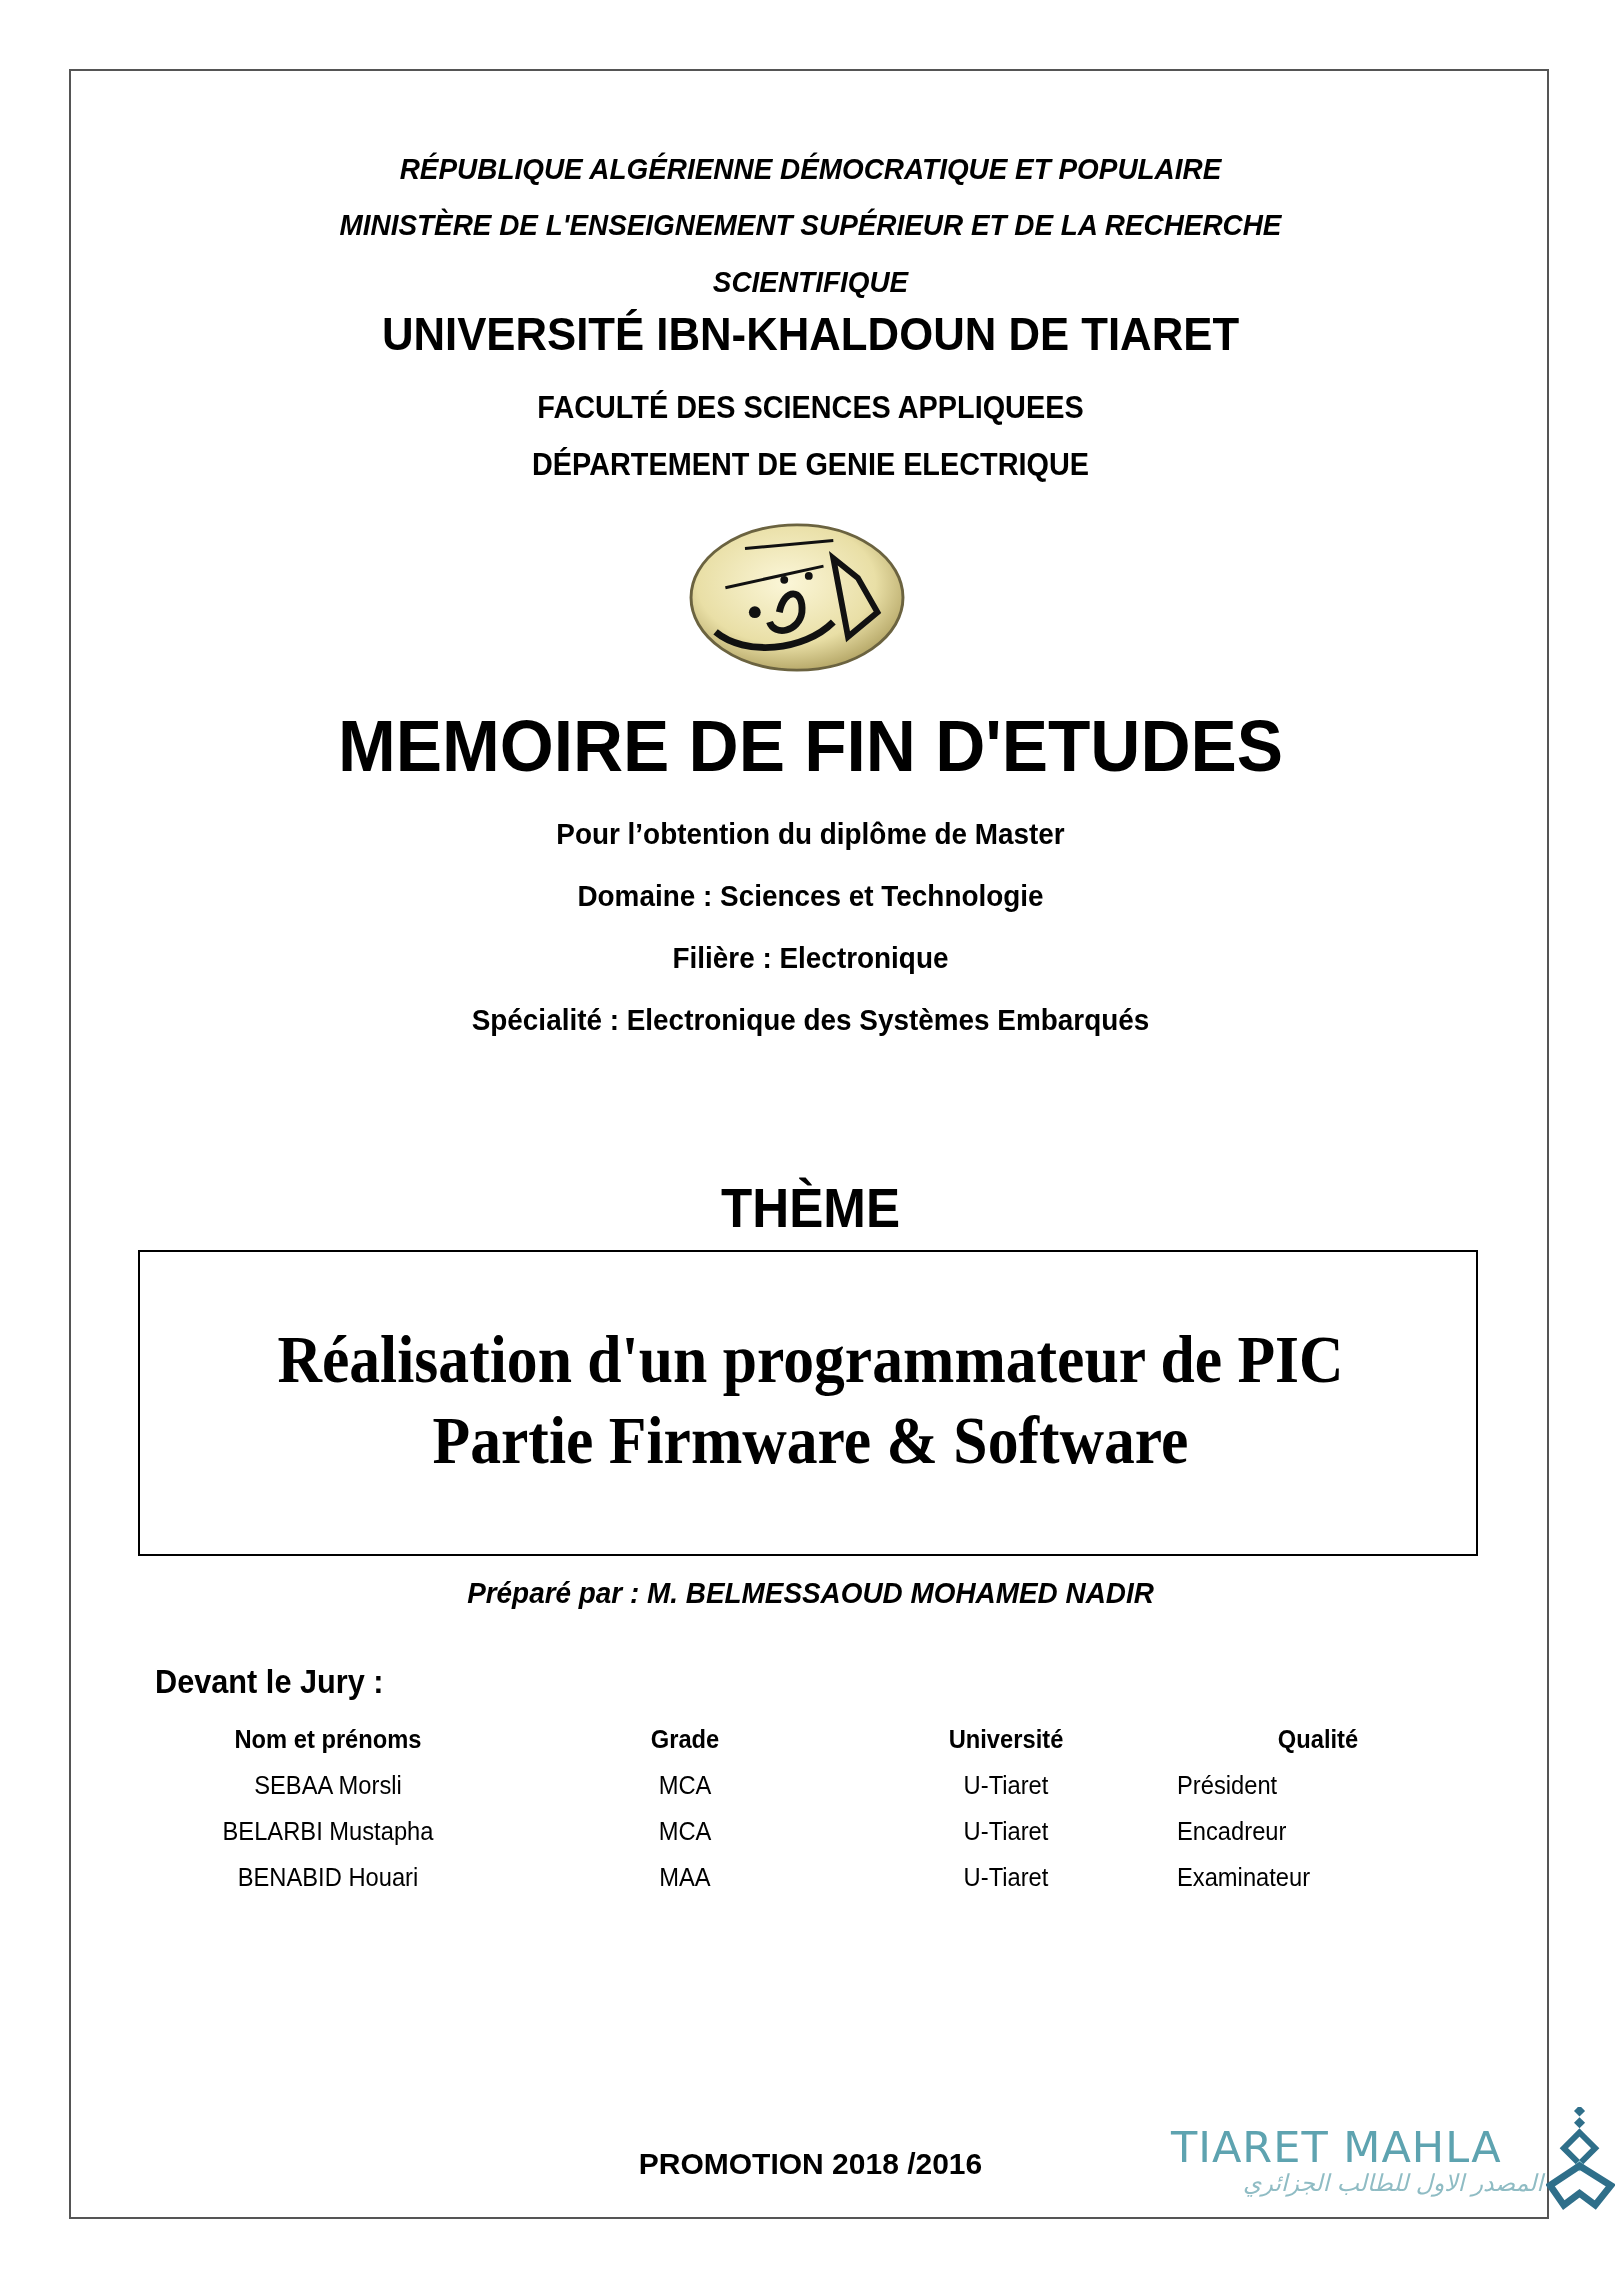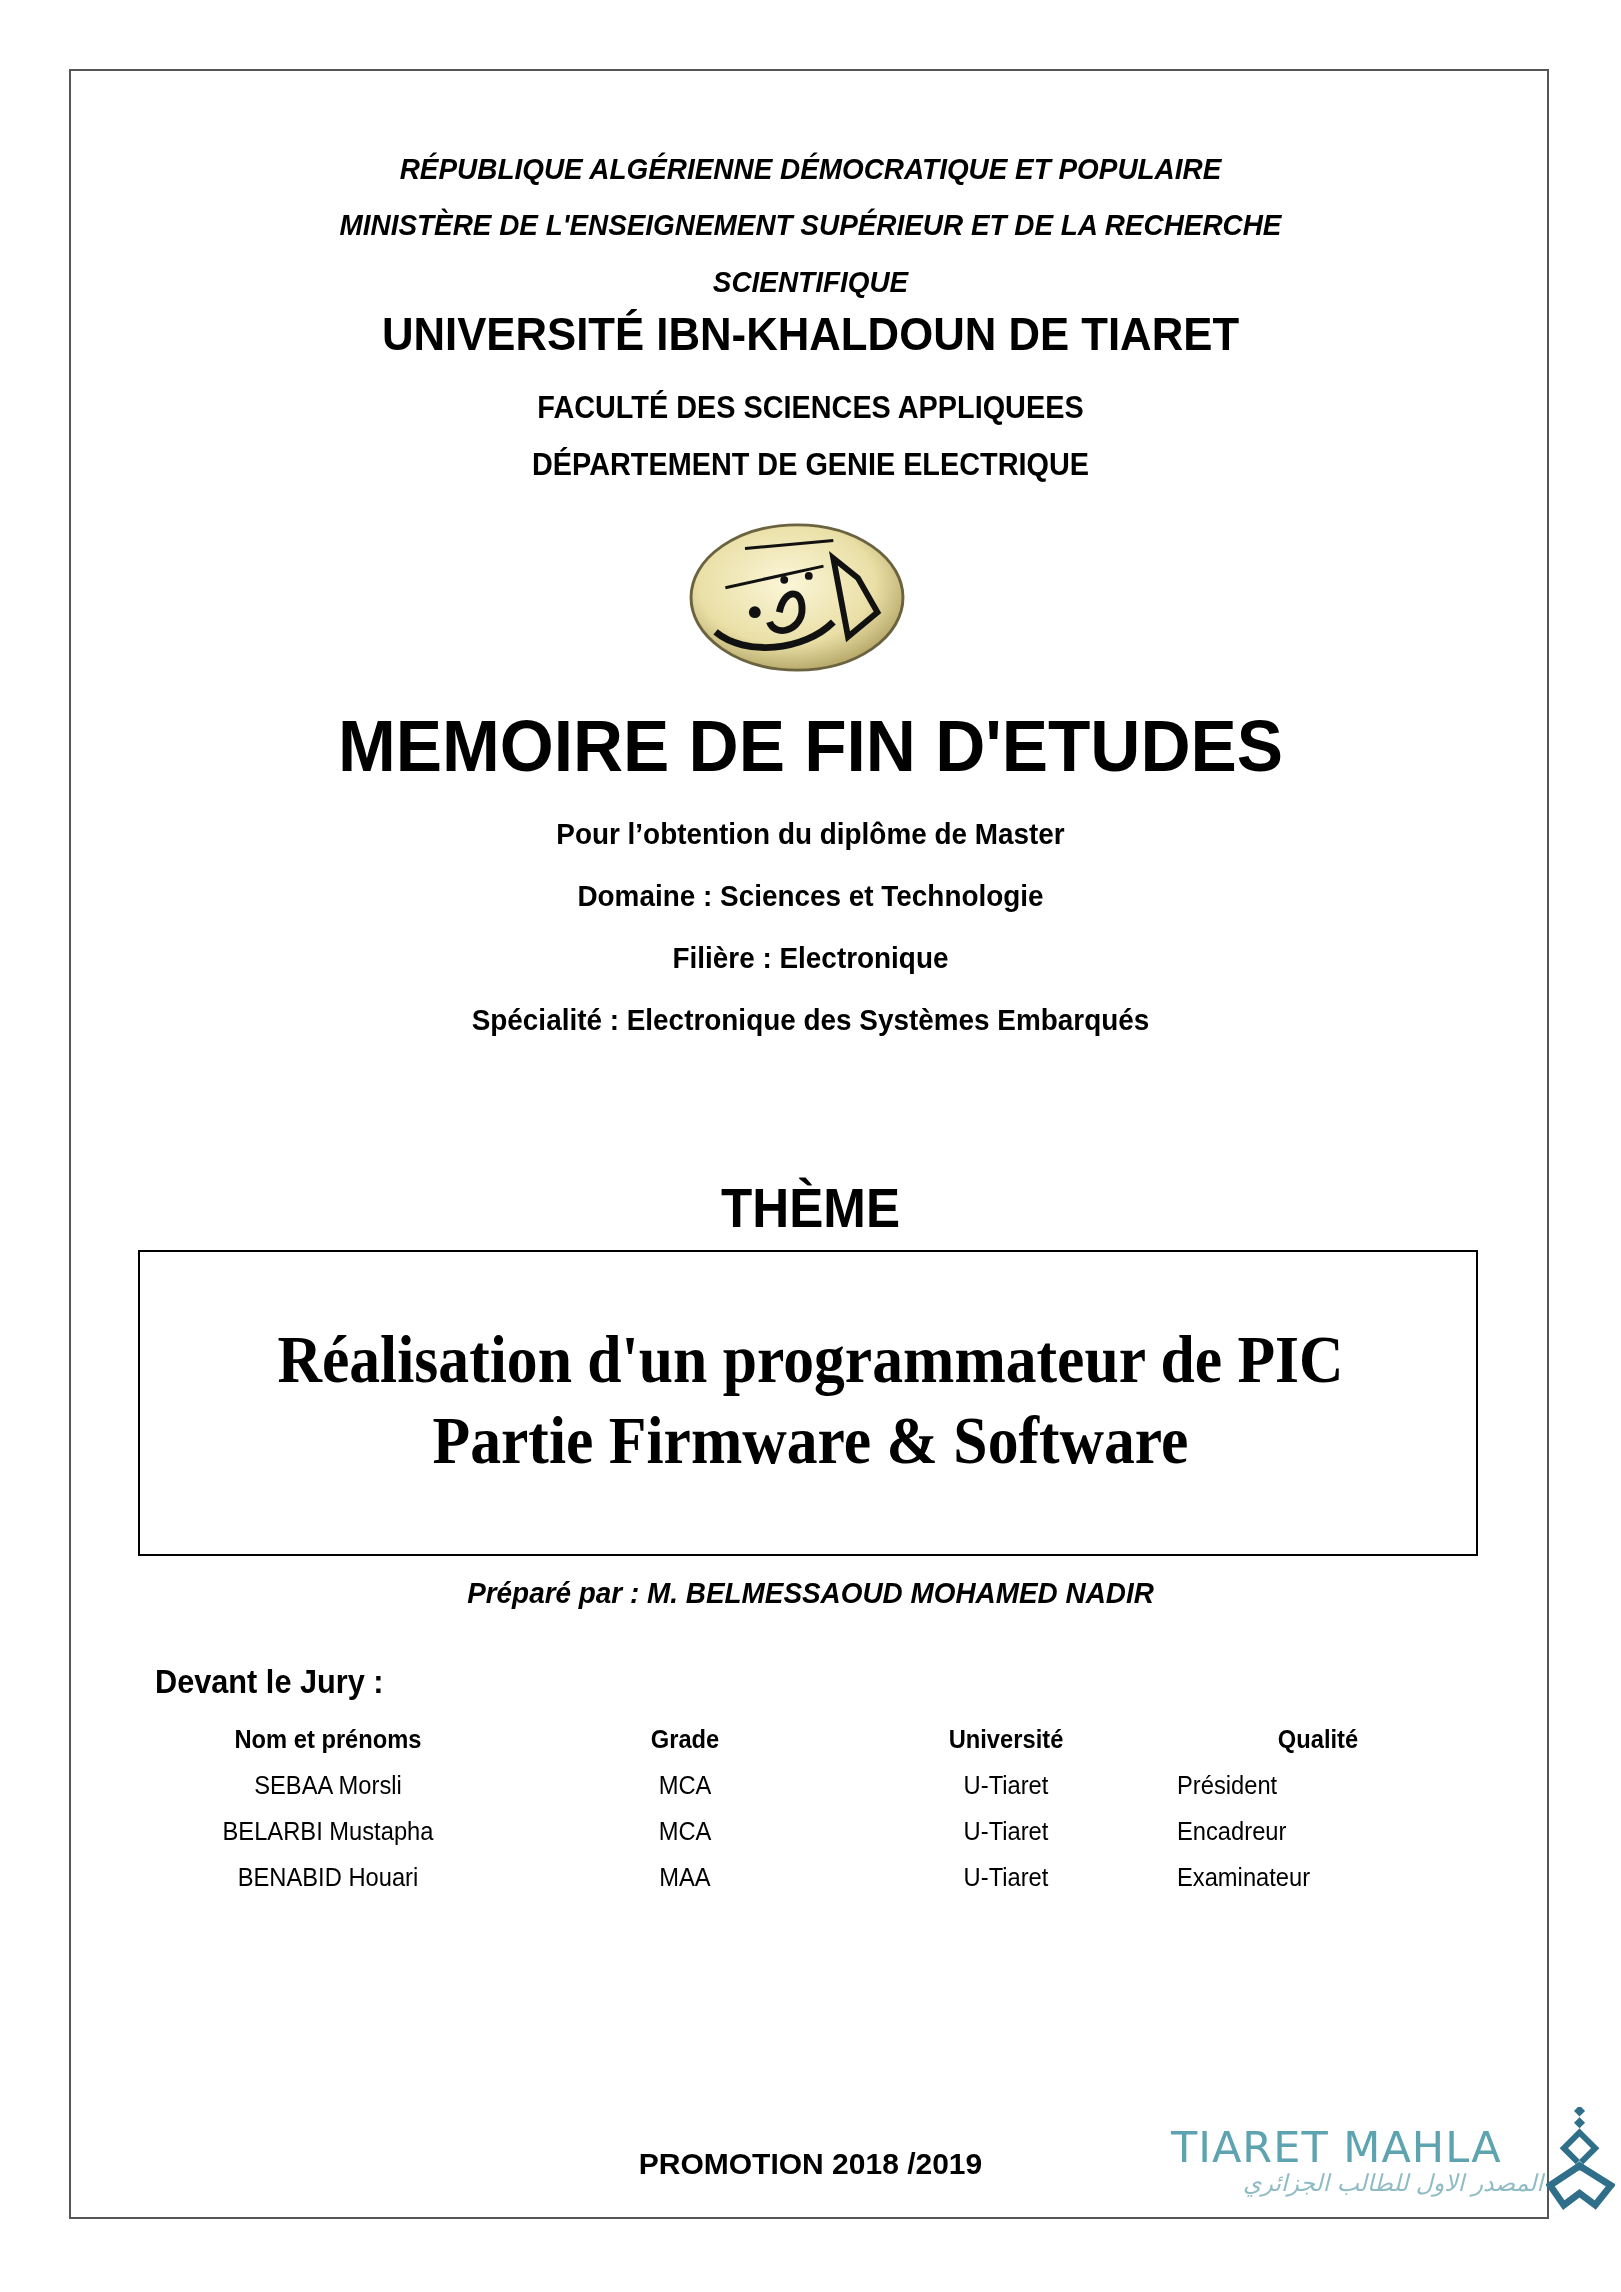--- a/index.html
+++ b/index.html
@@ -108,21 +108,21 @@
     <span class="cell c-qual" style="top:92px">Encadreur</span>
   </div>
   <div>
     <span class="cell c-name" style="top:138px">BENABID Houari</span>
     <span class="cell c-grade" style="top:138px">MAA</span>
     <span class="cell c-uni" style="top:138px">U-Tiaret</span>
     <span class="cell c-qual" style="top:138px">Examinateur</span>
   </div>
 </div>
 
-<div class="line promo">PROMOTION  2018 /2019</div>
+<div class="line promo">PROMOTION  2018 /2016</div>
 
 <div class="watermark">
   <div class="wm-title">TIARET MAHLA</div>
   <div class="wm-sub">المصدر الاول للطالب الجزائري</div>
 </div>
 <div class="wm-emblem">
   <svg width="69" height="103" viewBox="0 0 70 105">
     <rect x="30" y="0" width="8" height="8" transform="rotate(45 34 4)" fill="#2f6f8a"></rect>
     <rect x="30" y="12" width="8" height="8" transform="rotate(45 34 16)" fill="#2f6f8a"></rect>
     <path d="M34 26 L 50 42 L 34 58 L 18 42 Z" fill="none" stroke="#2f6f8a" stroke-width="6"></path>

